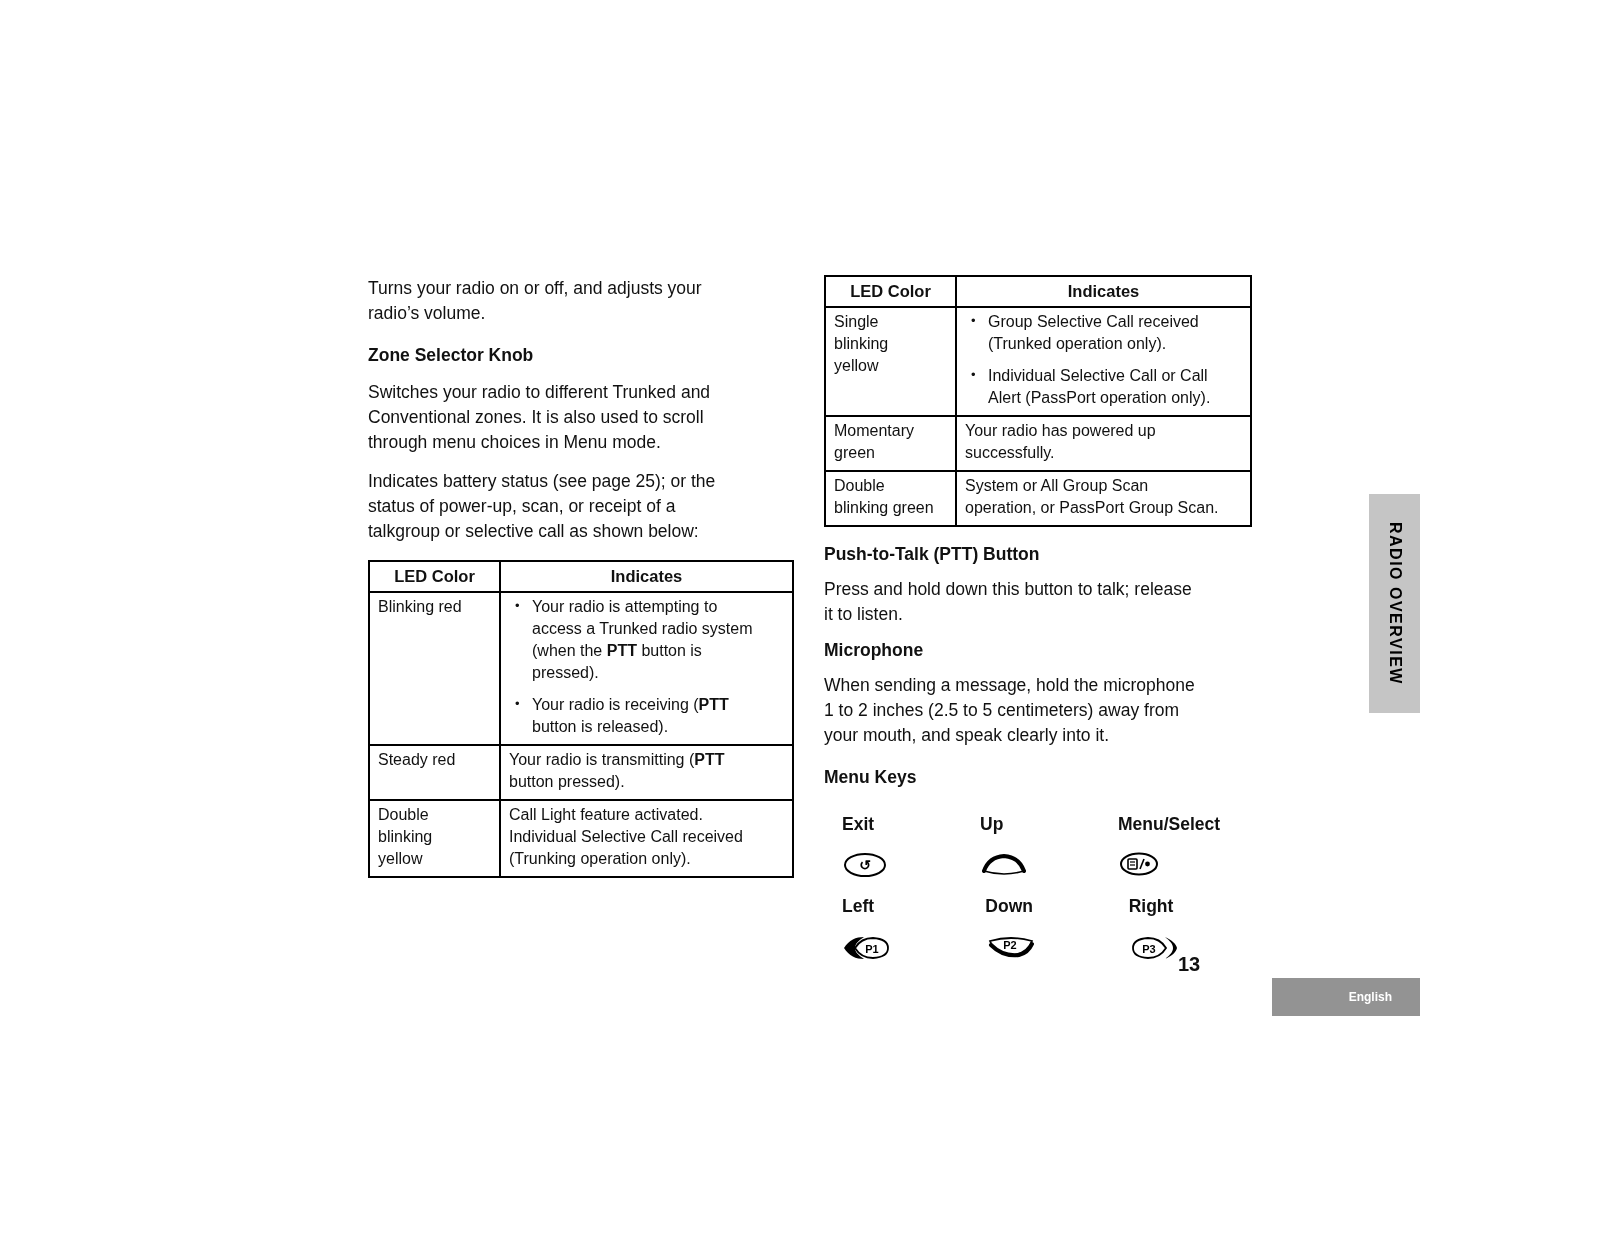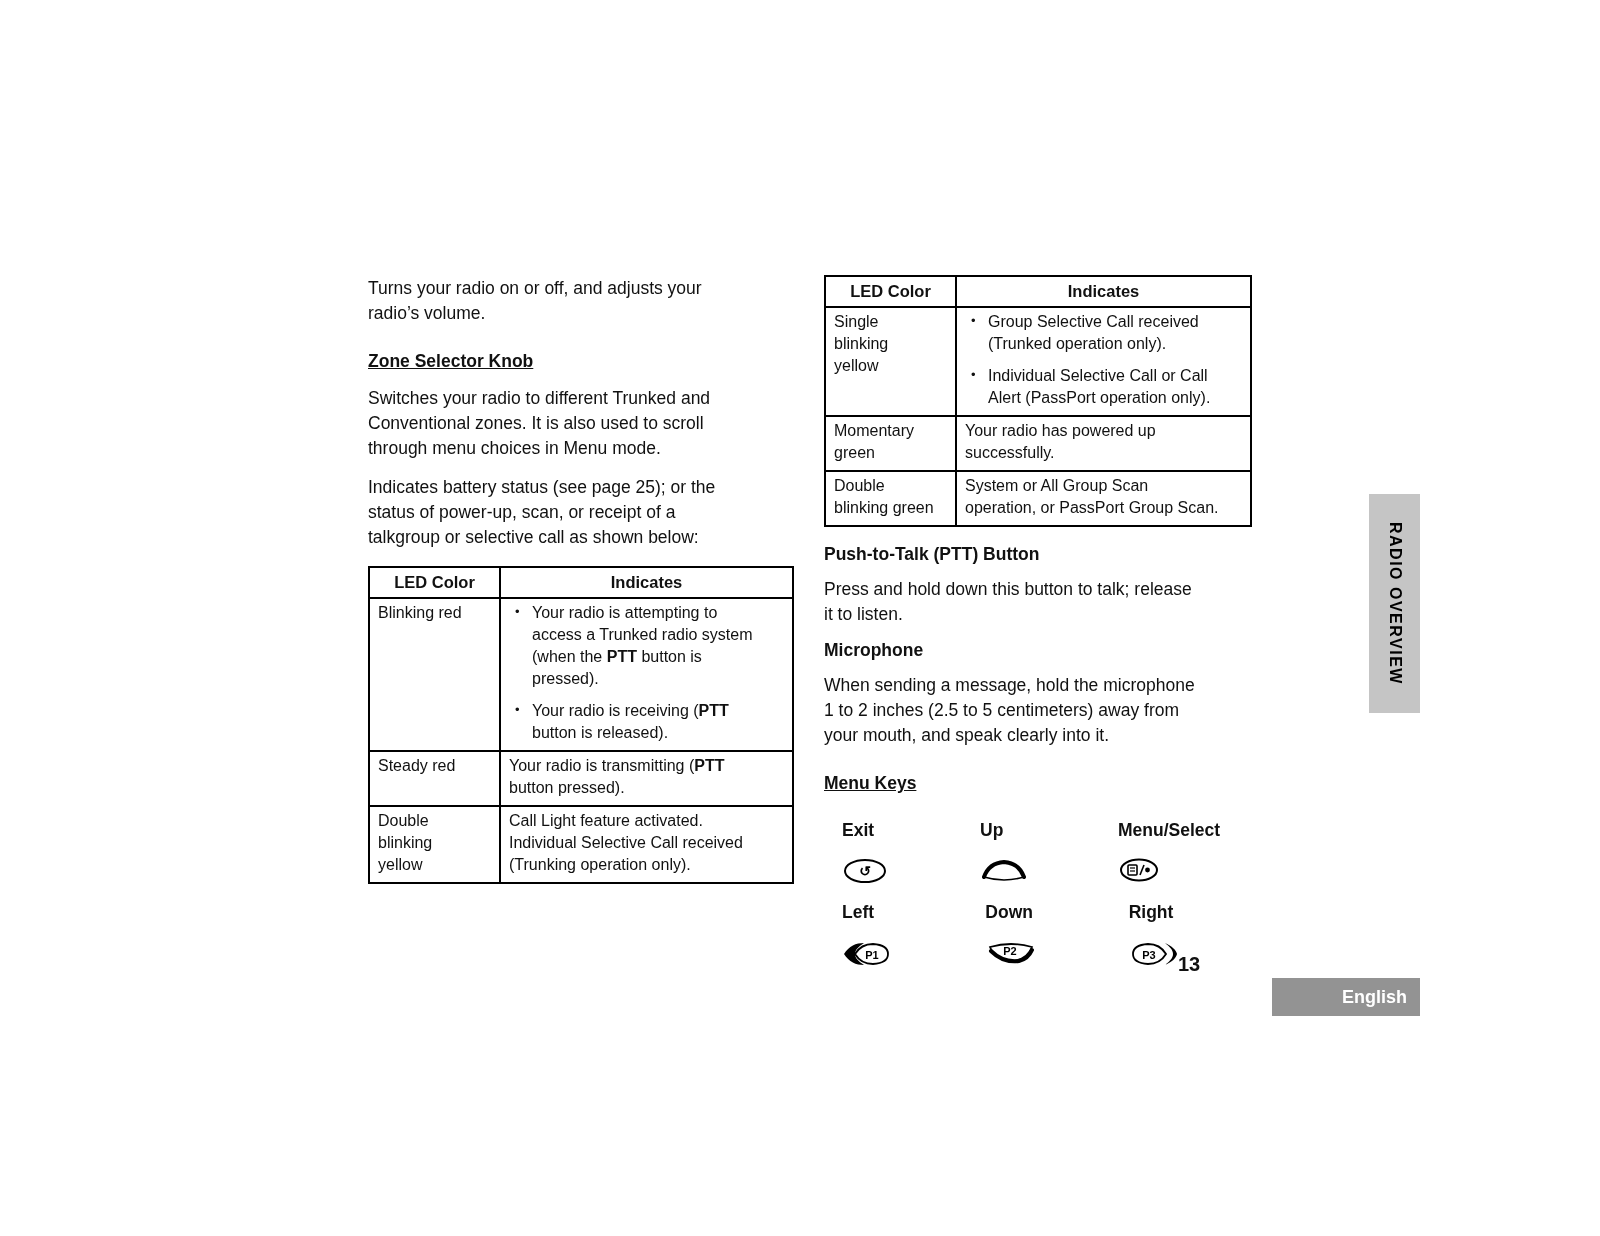--- a/index.html
+++ b/index.html
@@ -9,21 +9,21 @@
     font-family:"Liberation Sans", sans-serif; color:#111;
   }
   .col-left  { position:absolute; left:368px; top:262px; width:426px; }
   .col-right { position:absolute; left:824px; top:275px; width:432px; }
 
   .sec  { font-size:17.5px; font-weight:bold; line-height:22px; }
   .body { font-size:17.5px; line-height:25px; }
   .mt14 { margin-top:14px; }
   .mt16 { margin-top:16px; }
   .mt12 { margin-top:12px; }
-  .mt18 { margin-top:24px;text-decoration:underline; }
+  .mt18 { margin-top:18px; }
 
   table.led { border-collapse:collapse; width:426px; background:#fff; }
   table.led, table.led th, table.led td { border:2px solid #000; }
   table.led th {
     font-size:16.5px; font-weight:bold; text-align:center;
     padding:4px 16px; line-height:21px;
   }
   table.led td {
     font-size:16px; line-height:22px; vertical-align:top;
     padding:3px 8px 6px 8px;
@@ -44,22 +44,22 @@
 
   .side-tab {
     position:absolute; left:1369px; top:494px; width:51px; height:219px;
     background:#c5c5c5; display:flex; align-items:center; justify-content:center;
     writing-mode:vertical-rl; font-weight:bold; font-size:16px;
     letter-spacing:1.5px; color:#000; white-space:nowrap;
   }
   .page-num { position:absolute; left:1178px; top:953px; font-size:20px; font-weight:bold; }
   .lang-tab {
     position:absolute; left:1272px; top:978px; width:148px; height:38px;
-    background:#939393; color:#ffffff; font-weight:bold; font-size:18px;
-    line-height:38px; text-align:right; padding-right:13px;
+    background:#939393; color:#ffffff; font-weight:bold; font-size:12px;
+    line-height:38px; text-align:right; padding-right:28px;
   }
 </style>
 </head>
 <body>
 
 <div class="page">
 
   <div class="col-left">
     <div class="body mt14"><span>Turns your radio on or off, and adjusts your</span><br><span>radio’s volume.</span></div>
 

